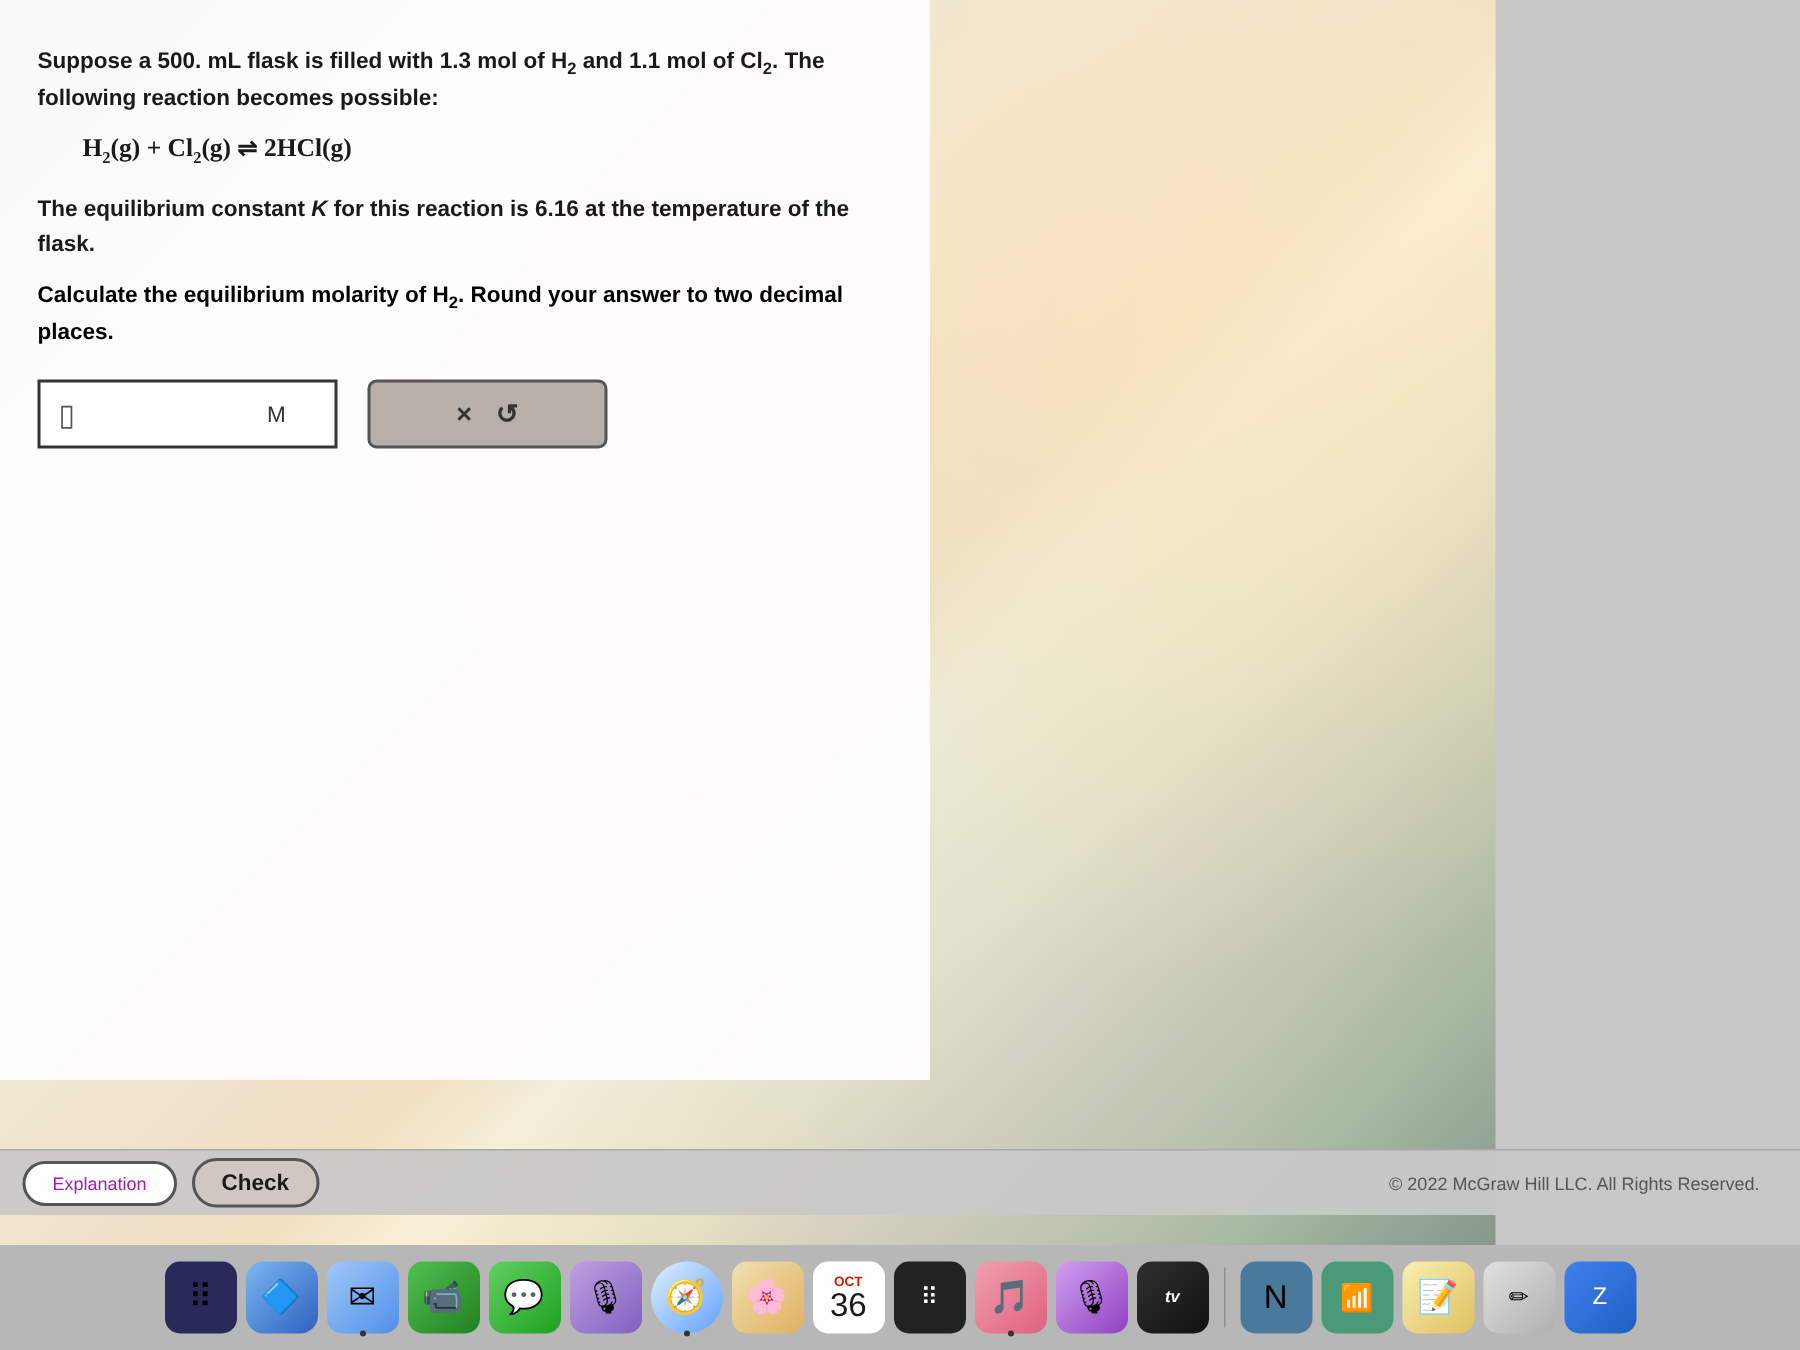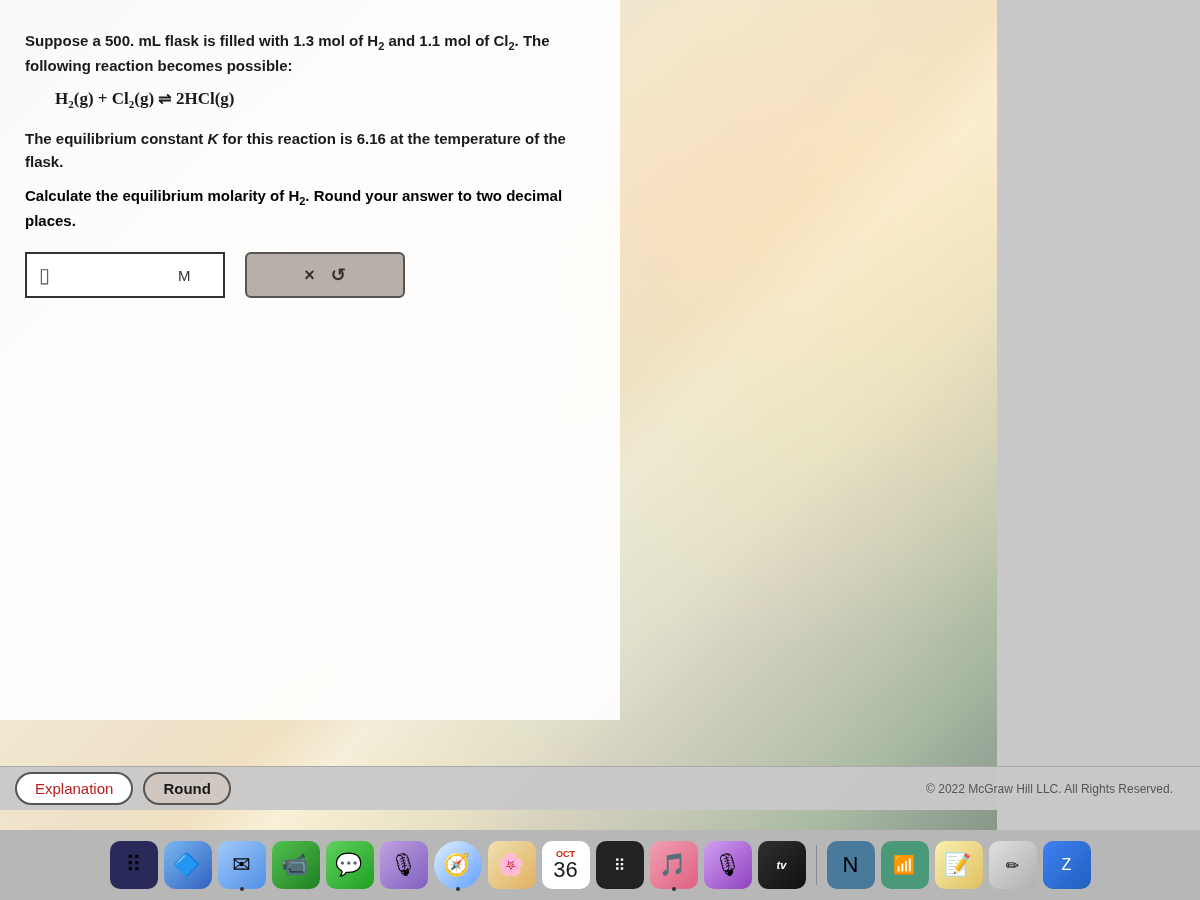--- a/index.html
+++ b/index.html
@@ -177,23 +177,23 @@
       align-items: center;
       padding: 0 15px;
       gap: 10px;
     }
 
     .btn-explanation {
       background: white;
       border: 2px solid #555;
       border-radius: 20px;
       padding: 6px 18px;
-      font-size: 15px;
+      font-size: 12px;
       font-weight: 500;
-      color: #b91c1c;
+      color: #a21caf;
       cursor: pointer;
     }
 
     .btn-check {
       background: #d0c8c0;
       border: 2px solid #555;
       border-radius: 20px;
       padding: 6px 18px;
       font-size: 15px;
       font-weight: 600;
@@ -348,21 +348,21 @@
         </button>
       </div>
 
     </div>
 
   </div>
 </div>
 
 <div class="footer-buttons">
   <button class="btn-explanation">Explanation</button>
-  <button class="btn-check">Round</button>
+  <button class="btn-check">Check</button>
   <span class="copyright-text">© 2022 McGraw Hill LLC. All Rights Reserved.</span>
 </div>
 
 <div class="dock">
 
   <div class="dock-item grid">
     <span>⠿</span>
   </div>
 
   <div class="dock-item finder">

